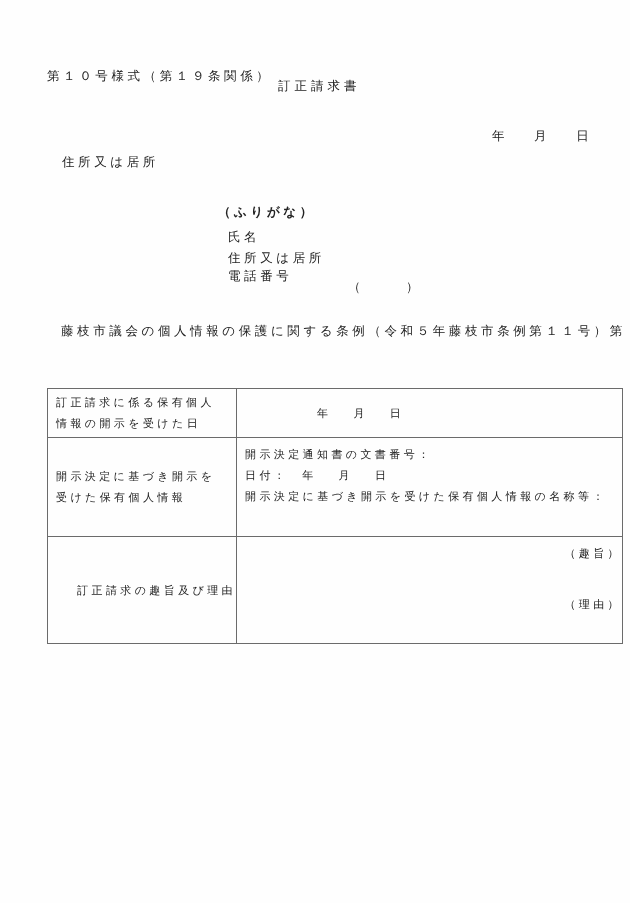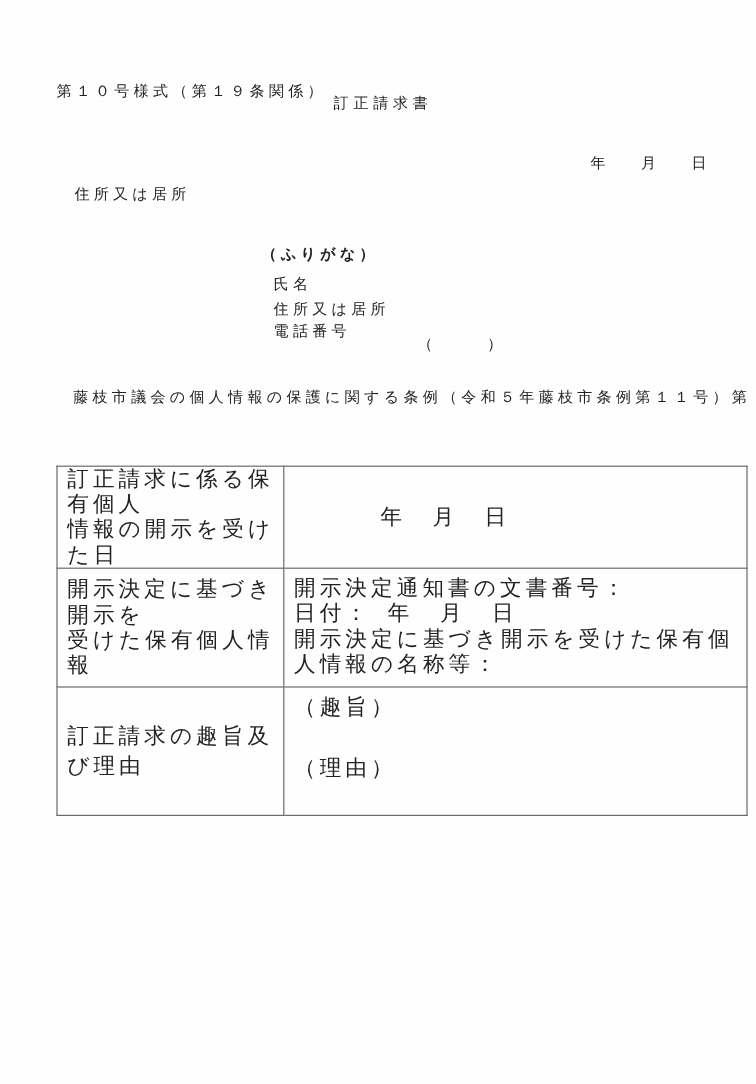--- a/index.html
+++ b/index.html
@@ -11,28 +11,28 @@
   .form-no { left: 47px; top: 68px; }
   .doc-title { left: 278px; top: 78px; letter-spacing: 4px; text-align: center; }
   .date { left: 492px; top: 128px; }
   .date span { display: inline-block; }
   .addressee { left: 62px; top: 154px; }
   .applicant { left: 218px; top: 204px; }
   .applicant .row { position: absolute; left: 0; white-space: nowrap; }
   .body-text { left: 47px; top: 318px; line-height: 25px; }
   table.form-table {
     position: absolute; left: 47px; top: 388px; width: 576px; border-collapse: collapse;
-    font-size: 18px;
+    font-size: 11px;
   }
   table.form-table td { border: 1px solid #6b6b6b; vertical-align: middle; padding: 0; letter-spacing: 3.4px; }
   td.label { width: 180px; padding-left: 8px !important; line-height: 25px; }
   td.value { padding-left: 8px !important; }
   .r1 td { height: 48px; }
   .r2 td { height: 92px; }
-  .r3 td { height: 100px; }
+  .r3 td { height: 100px; text-align: right; }
   .line { display: block; line-height: 21px; }
   .sep { display: inline-block; width: 22px; }
 </style>
 </head>
 <body>
 
 <div class="abs form-no">第１０号様式（第１９条関係）</div>
 <div class="abs doc-title">訂正請求書</div>
 
 <div class="abs date">

